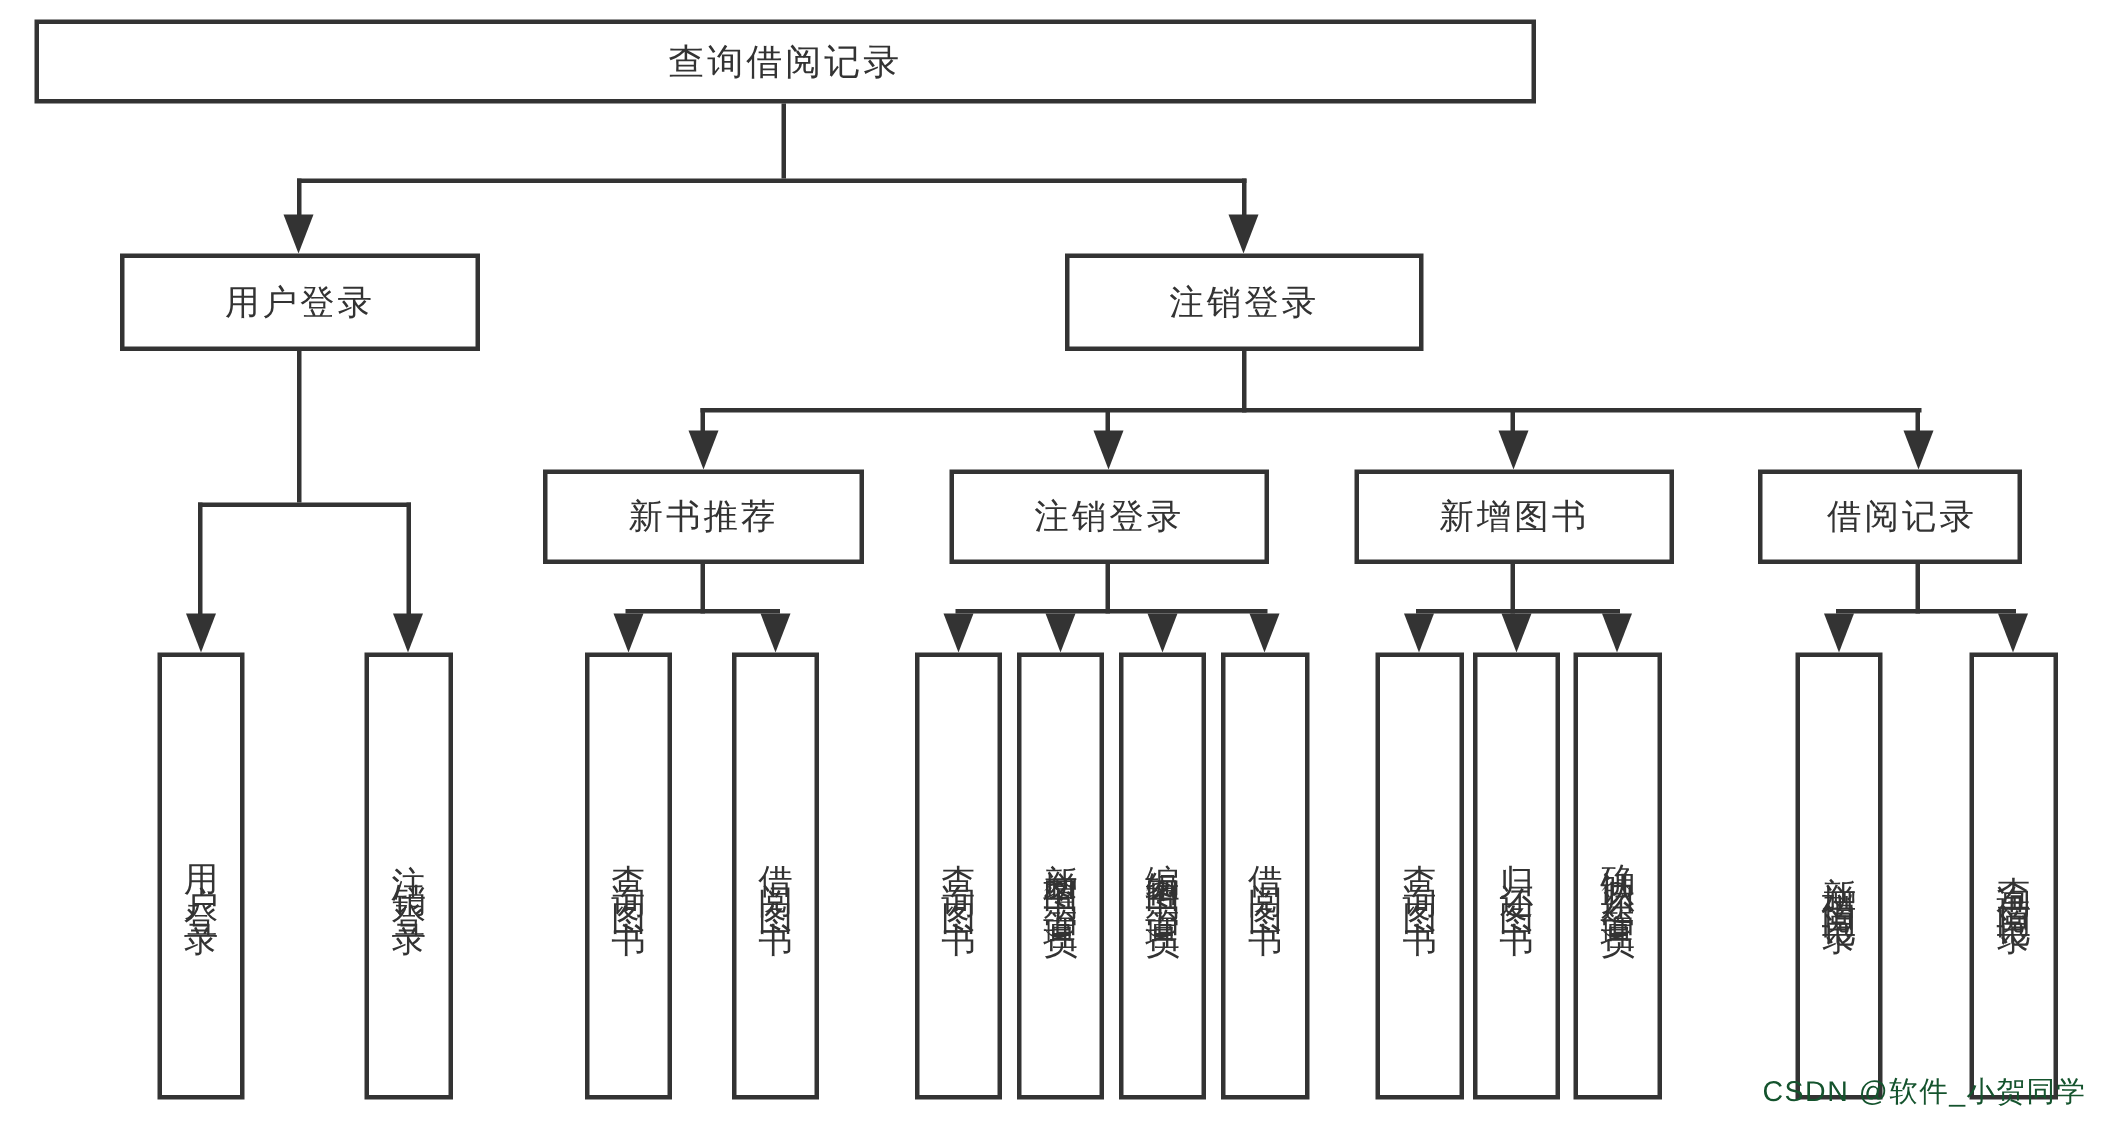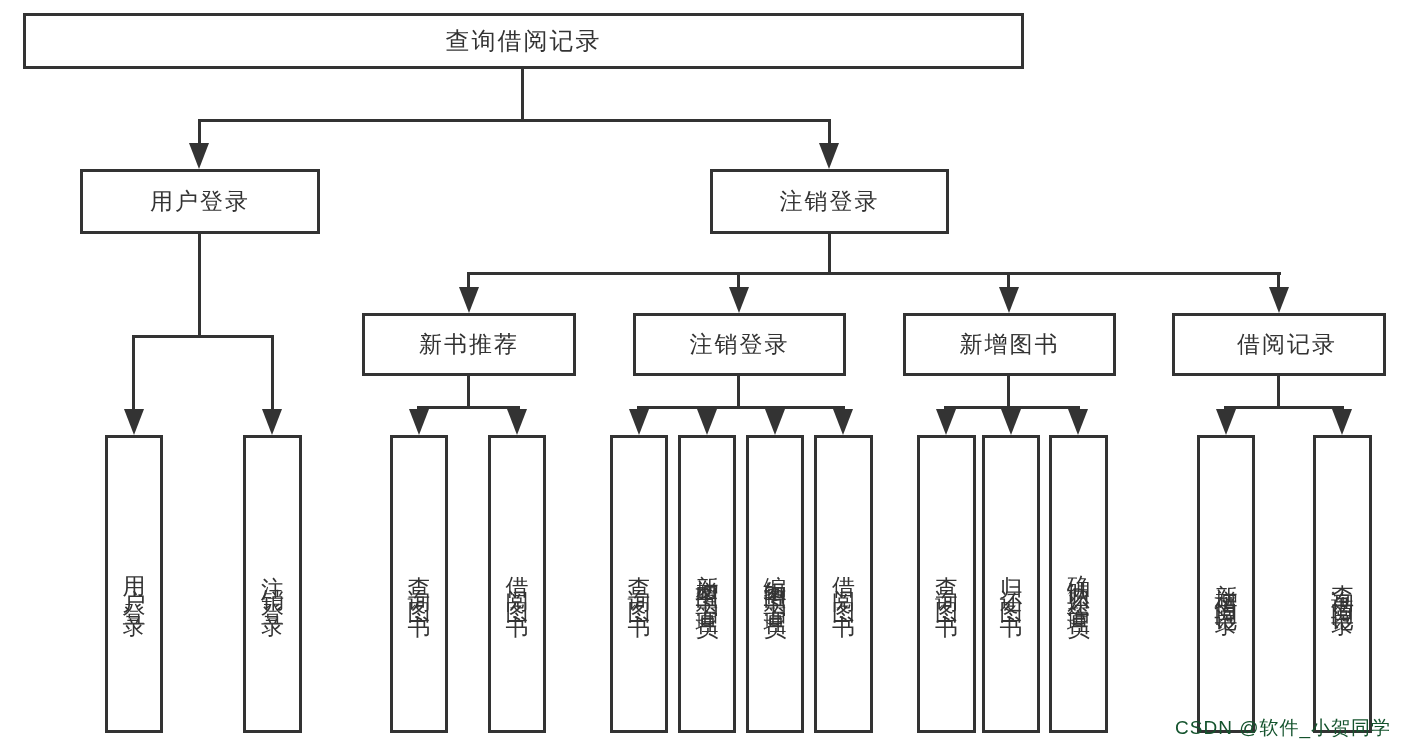--- a/index.html
+++ b/index.html
@@ -121,21 +121,21 @@
 
   <div class="box h" style="left:362px; top:313px; width:214px; height:63px;font-family:Liberation Serif, serif;">
     <span>新书推荐</span>
   </div>
   <div class="box h" style="left:633px; top:313px; width:213px; height:63px;">
     <span>注销登录</span>
   </div>
   <div class="box h" style="left:903px; top:313px; width:213px; height:63px;">
     <span>新增图书</span>
   </div>
-  <div class="box h" style="left:1172px; top:313px; width:214px; height:63px;padding-left:16px;">
+  <div class="box h" style="left:1172px; top:313px; width:176px; height:63px;padding-left:16px;">
     <span>借阅记录</span>
   </div>
 
   <div class="box v short" style="left:105px; top:435px; width:58px; height:298px;">
     <span class="vtext">用户登录</span>
   </div>
   <div class="box v short" style="left:243px; top:435px; width:59px; height:298px;">
     <span class="vtext">注销登录</span>
   </div>
 

